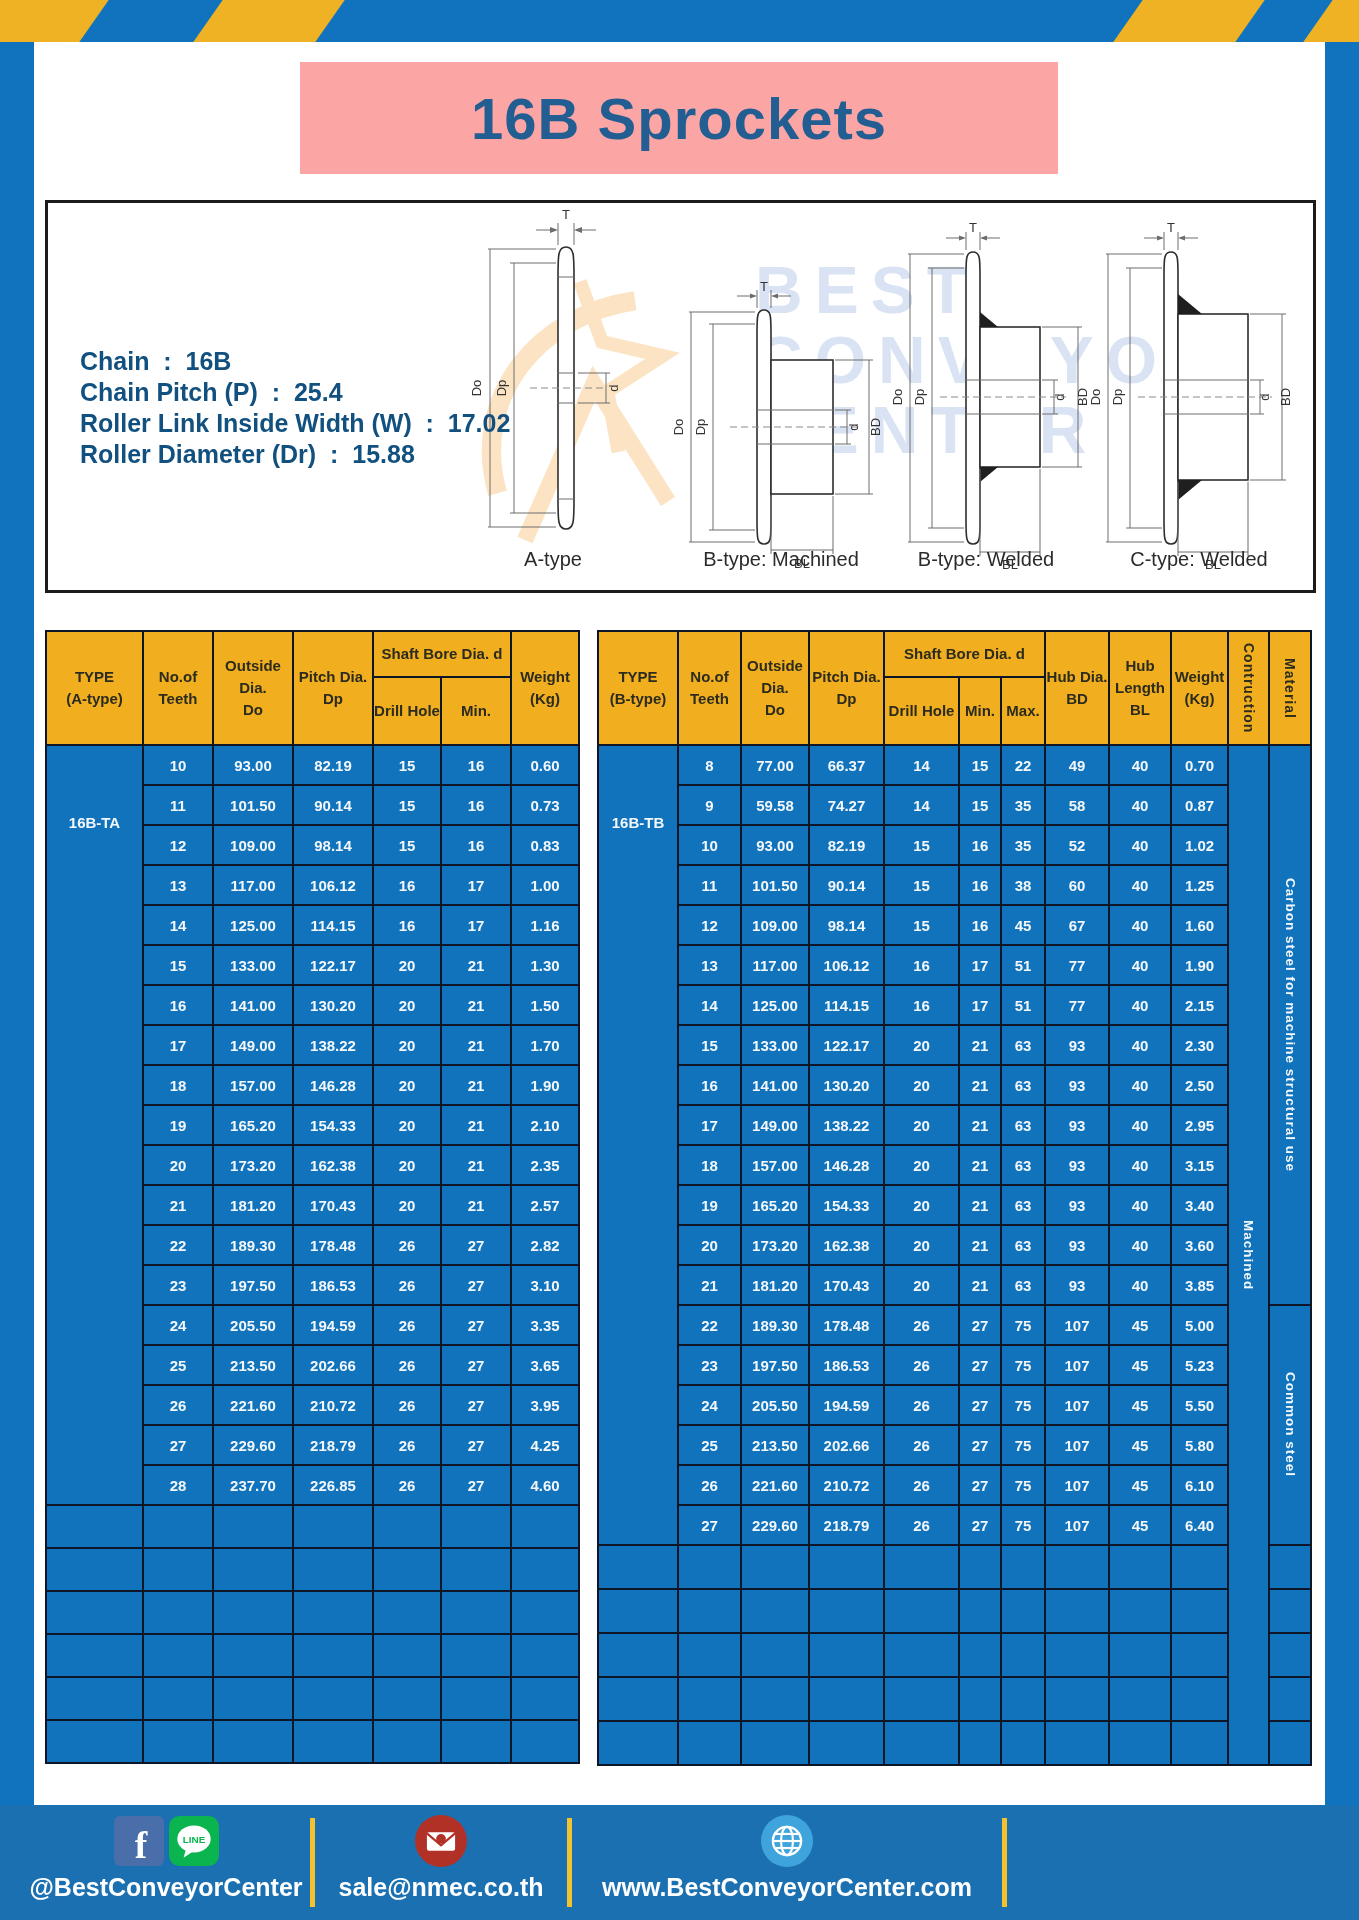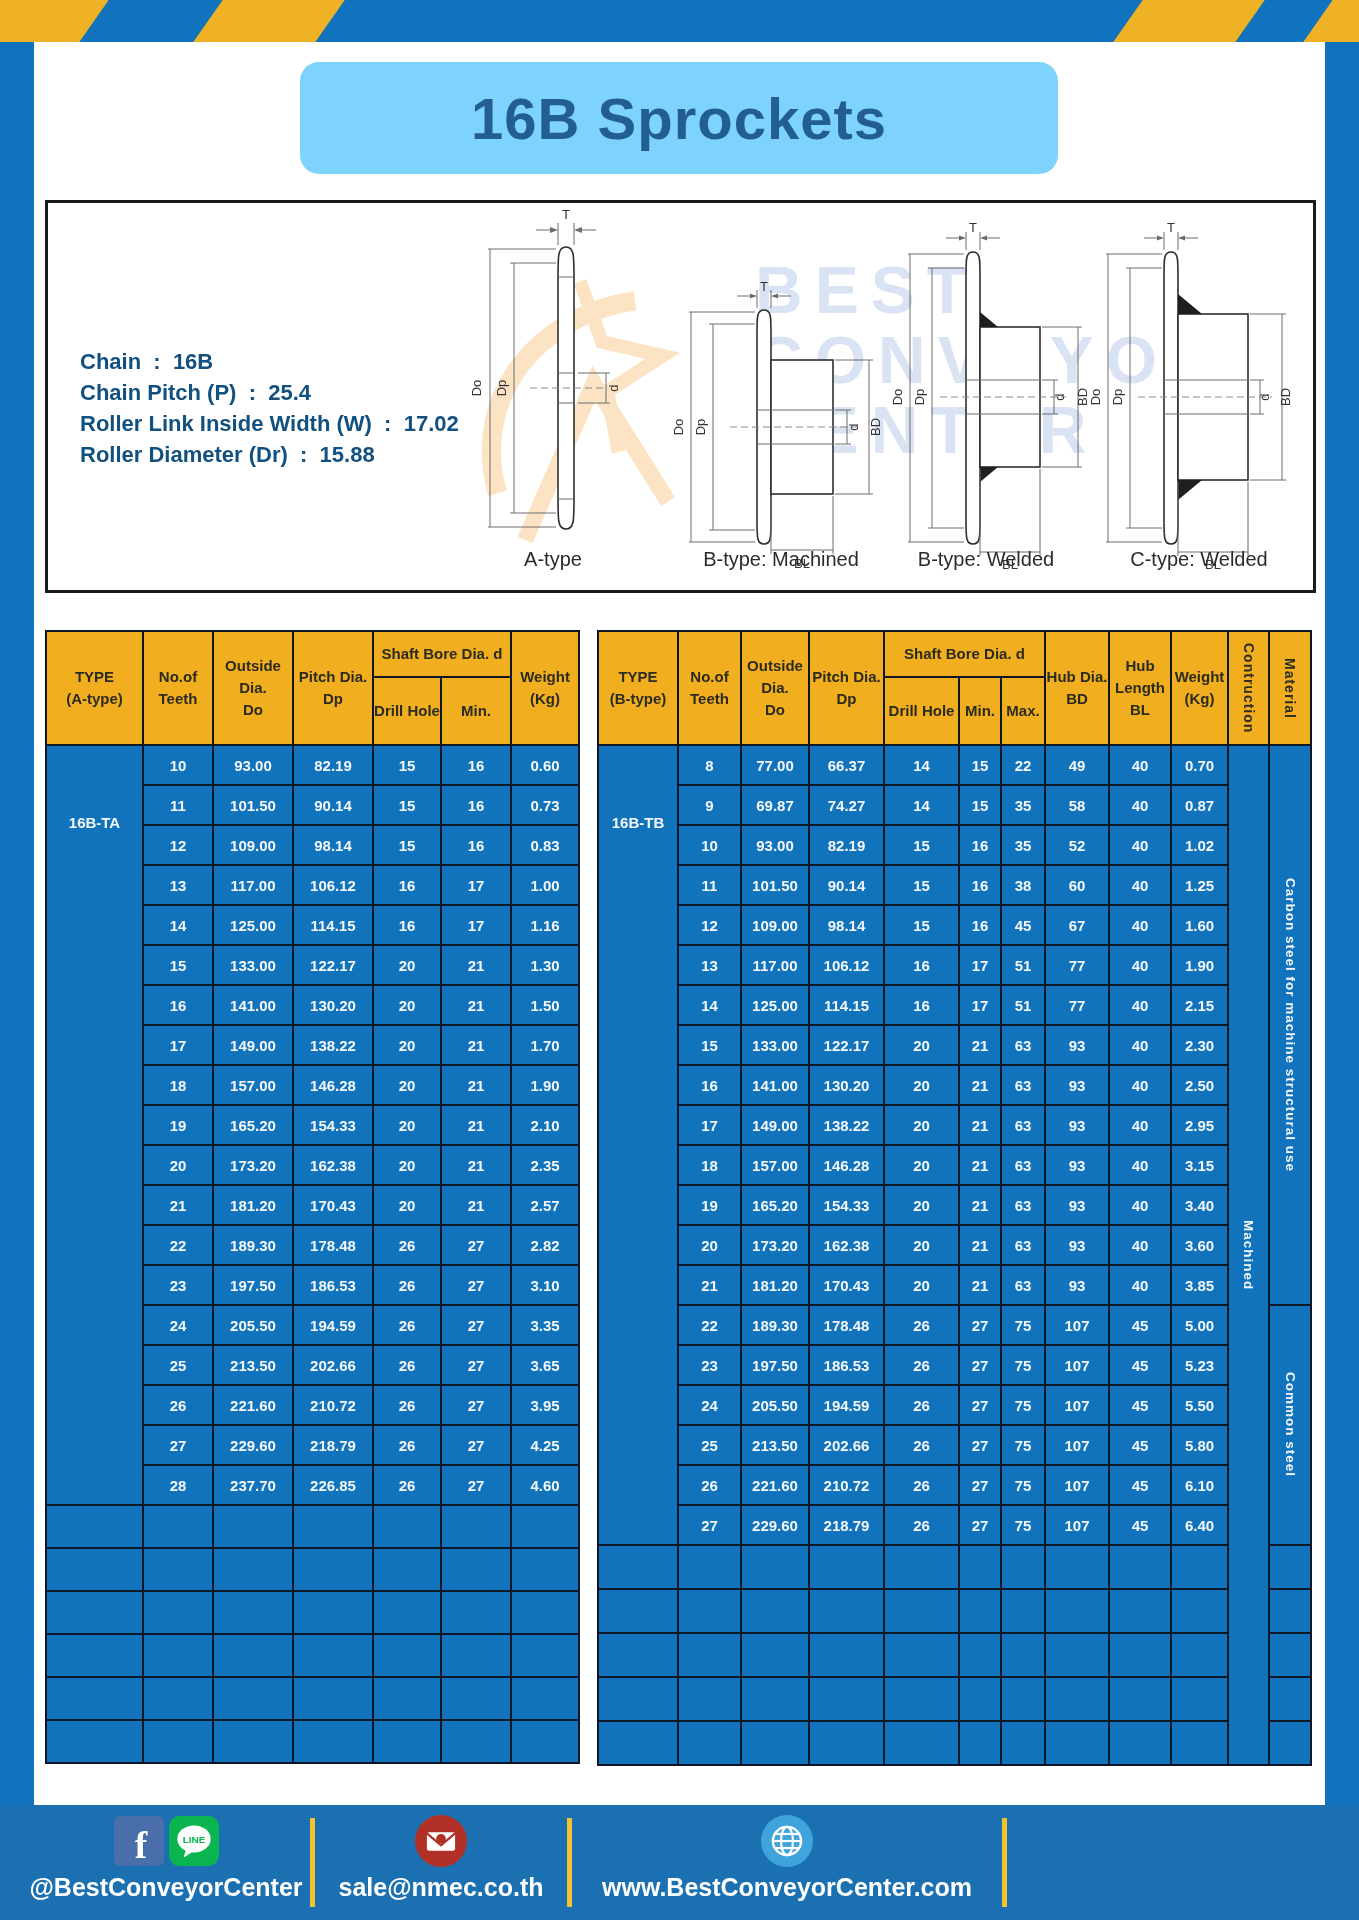--- a/index.html
+++ b/index.html
@@ -4,27 +4,27 @@
 <style>
   html,body{margin:0;padding:0;}
   body{font-family:"Liberation Sans",sans-serif;}
   .page{position:relative;width:1359px;height:1920px;background:#1173BE;overflow:hidden;}
   .content-area{position:absolute;left:34px;right:34px;top:42px;bottom:115px;background:#ffffff;}
   
   .top-band{position:absolute;top:0;left:0;right:0;height:42px;background:#1173BE;overflow:hidden;}
   .stripe{position:absolute;top:-4px;height:50px;width:122px;background:#EFB225;transform:skewX(-35deg);}
   .s1{left:-28px;} .s2{left:208px;} .s3{left:1128px;} .s4{left:1318px;}
   
-  .banner{position:absolute;left:300px;top:62px;width:758px;height:112px;background:#7dd3fc;
-          display:flex;align-items:center;justify-content:center;border-radius:19px;}
+  .banner{position:absolute;left:300px;top:62px;width:758px;height:112px;background:#fca5a5;
+          display:flex;align-items:center;justify-content:center;}
   .banner-title{font-size:58px;font-weight:bold;color:#235E92;letter-spacing:1px;}
   
   .spec-box{position:absolute;left:45px;top:200px;width:1271px;height:393px;background:#fff;border:3px solid #1b1b1b;box-sizing:border-box;}
   .spec-lines{position:absolute;left:80px;top:346px;z-index:3;}
-  .spec-line{font-size:22px;font-weight:bold;color:#11507F;line-height:31px;white-space:pre;}
+  .spec-line{font-size:25px;font-weight:bold;color:#11507F;line-height:31px;white-space:pre;}
   
   .wm-text{position:absolute;left:755px;z-index:1;font-size:66px;font-weight:bold;letter-spacing:12px;color:rgba(128,163,214,0.30);}
   .wm1{top:252px;} .wm2{top:322px;} .wm3{top:392px;}
   .wm-logo{position:absolute;left:430px;top:232px;width:300px;height:330px;z-index:1;opacity:0.30;}
   
   .fig{position:absolute;z-index:2;}
   #fig-a{left:460px;top:205px;width:190px;height:345px;}
   #fig-bm{left:665px;top:282px;width:230px;height:290px;}
   #fig-bw{left:888px;top:222px;width:200px;height:350px;}
   #fig-cw{left:1090px;top:222px;width:200px;height:350px;}
@@ -529,21 +529,21 @@
           <td>15</td>
           <td>22</td>
           <td>49</td>
           <td>40</td>
           <td>0.70</td>
           <td class="vert-cell" rowspan="25">Machined</td>
           <td class="vert-cell" rowspan="14">Carbon steel for machine structural use</td>
         </tr>
         <tr class="dr">
           <td>9</td>
-          <td>69.87</td>
+          <td>59.58</td>
           <td>74.27</td>
           <td>14</td>
           <td>15</td>
           <td>35</td>
           <td>58</td>
           <td>40</td>
           <td>0.87</td>
         </tr>
         <tr class="dr">
           <td>10</td>

